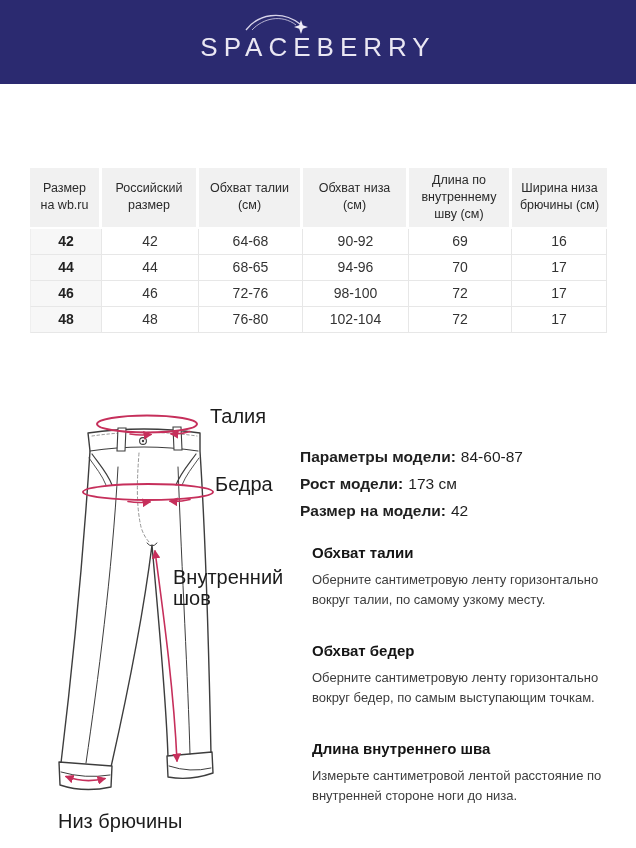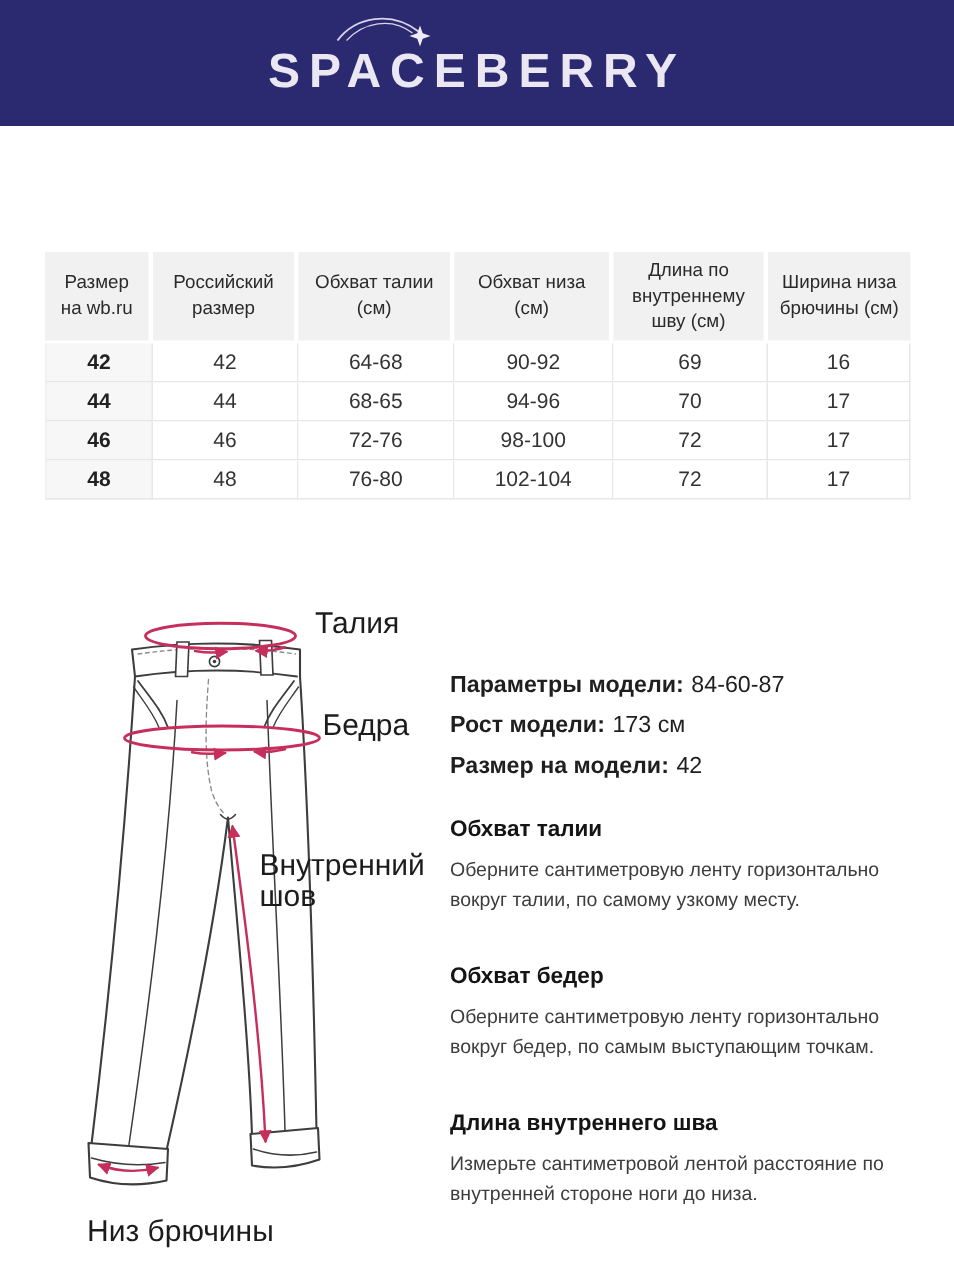--- a/index.html
+++ b/index.html
@@ -7,21 +7,21 @@
   body { font-family: "Liberation Sans", sans-serif; color: #1f1f1f; }
   .page { position: relative; width: 636px; height: 848px; background: #fff; overflow: hidden; }
 
   
   .brand-header {
     position: absolute; left: 0; top: 0; width: 636px; height: 84px;
     background: #2b2a70; display: flex; align-items: center; justify-content: center;
   }
   .logo-wrap { position: relative; display: inline-block; padding-top: 10px; }
   .logo-text {
-    font-size: 32px; letter-spacing: 6px; color: #eae7f3; font-weight: 700;
+    font-size: 26px; letter-spacing: 6px; color: #eae7f3; font-weight: 400;
   }
   .comet-svg { position: absolute; left: 28px; top: -14px; pointer-events: none; }
 
   
   .size-table {
     position: absolute; left: 30px; top: 168px; width: 577px;
     border-collapse: separate; border-spacing: 0; table-layout: fixed;
   }
   .size-table th {
     background: #f1f1f1; height: 54px; vertical-align: middle; text-align: center;
@@ -44,21 +44,21 @@
   .d-label.waist    { left: 180px; top: 11px; }
   .d-label.hips     { left: 185px; top: 79px; }
   .d-label.inseam   { left: 143px; top: 172px; width: 112px; }
   .d-label.legbottom{ left: 28px;  top: 416px; }
 
   
   .model-info { position: absolute; left: 300px; top: 443px; width: 320px; }
   .mi-line { font-size: 15.5px; line-height: 27px; color: #1f1f1f; }
   .mi-label { font-weight: 700; margin-right: 5px; }
 
-  .guide { position: absolute; left: 300px; top: 544px; width: 318px; }
+  .guide { position: absolute; left: 312px; top: 544px; width: 318px; }
   .guide-section { margin-bottom: 33px; }
   .guide-title { font-size: 15px; font-weight: 700; color: #141414; margin-bottom: 9px; }
   .guide-text { font-size: 13px; line-height: 19.5px; color: #3d3d3d; max-width: 306px; }
 </style>
 </head>
 <body>
 
 <div class="page">
 
   <header class="brand-header">

